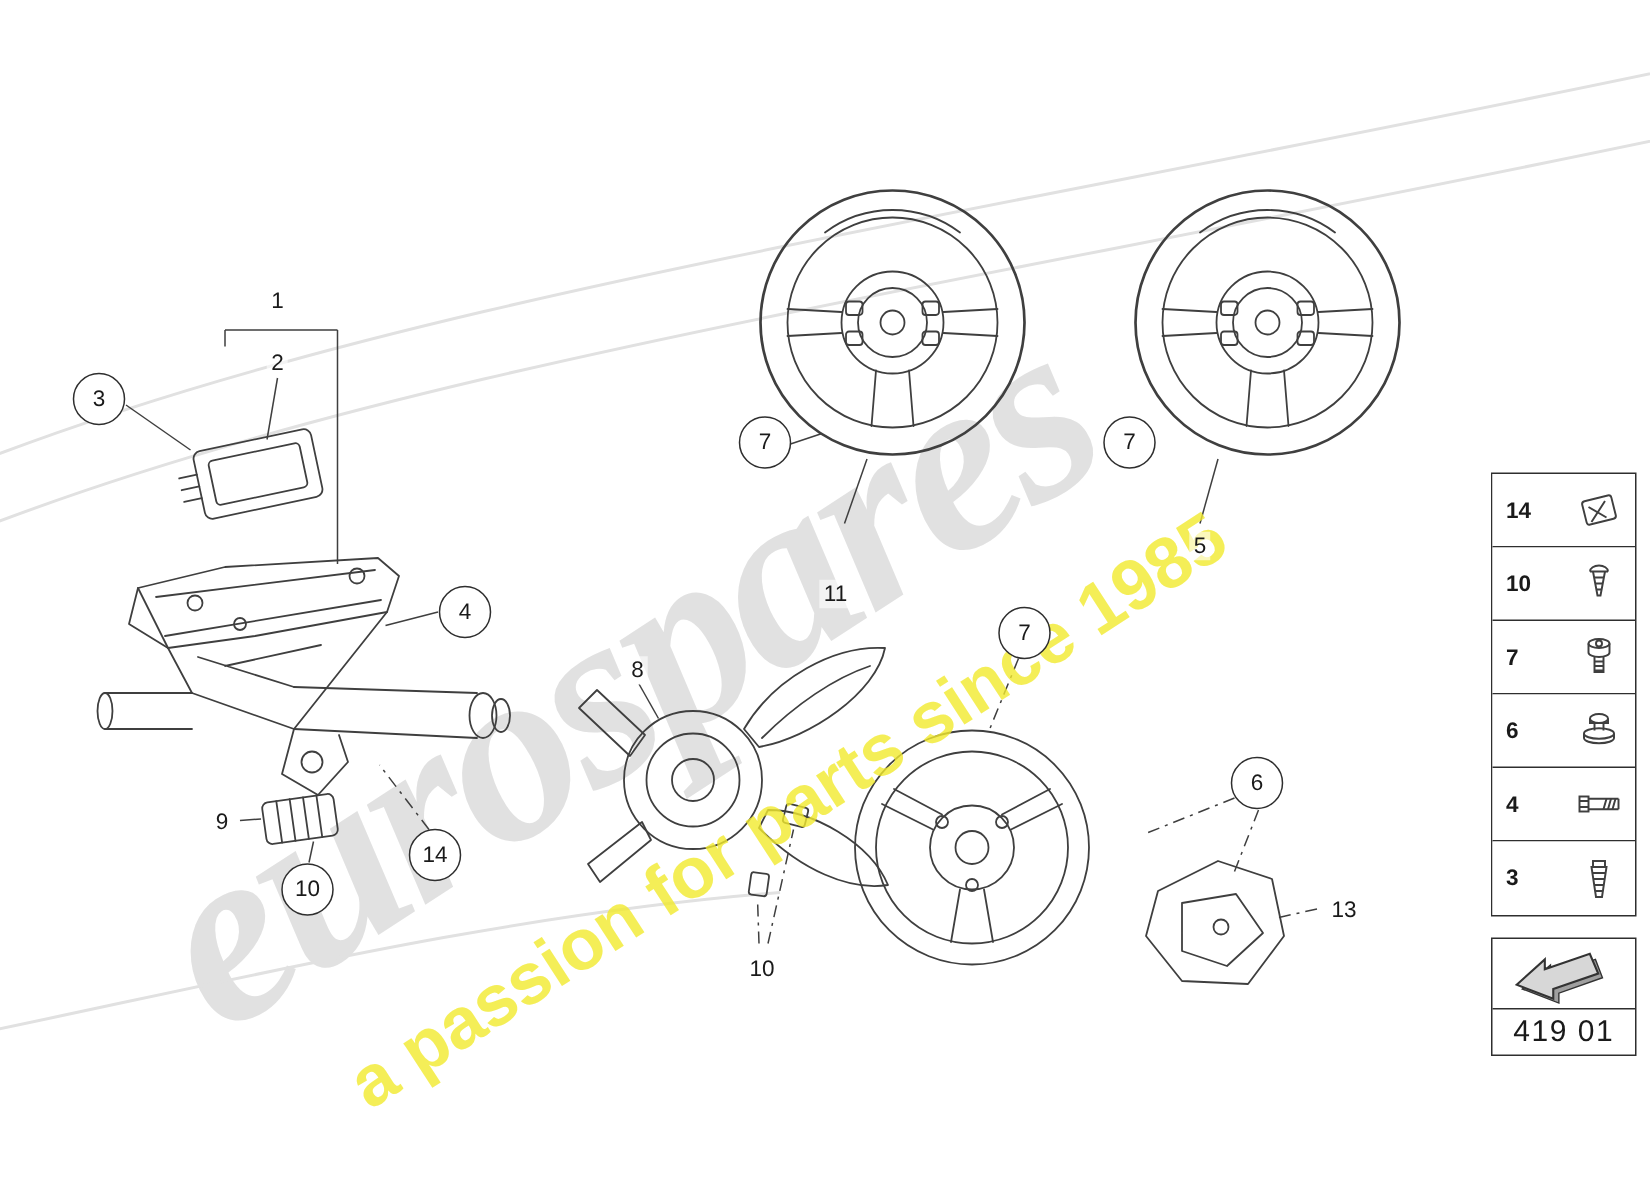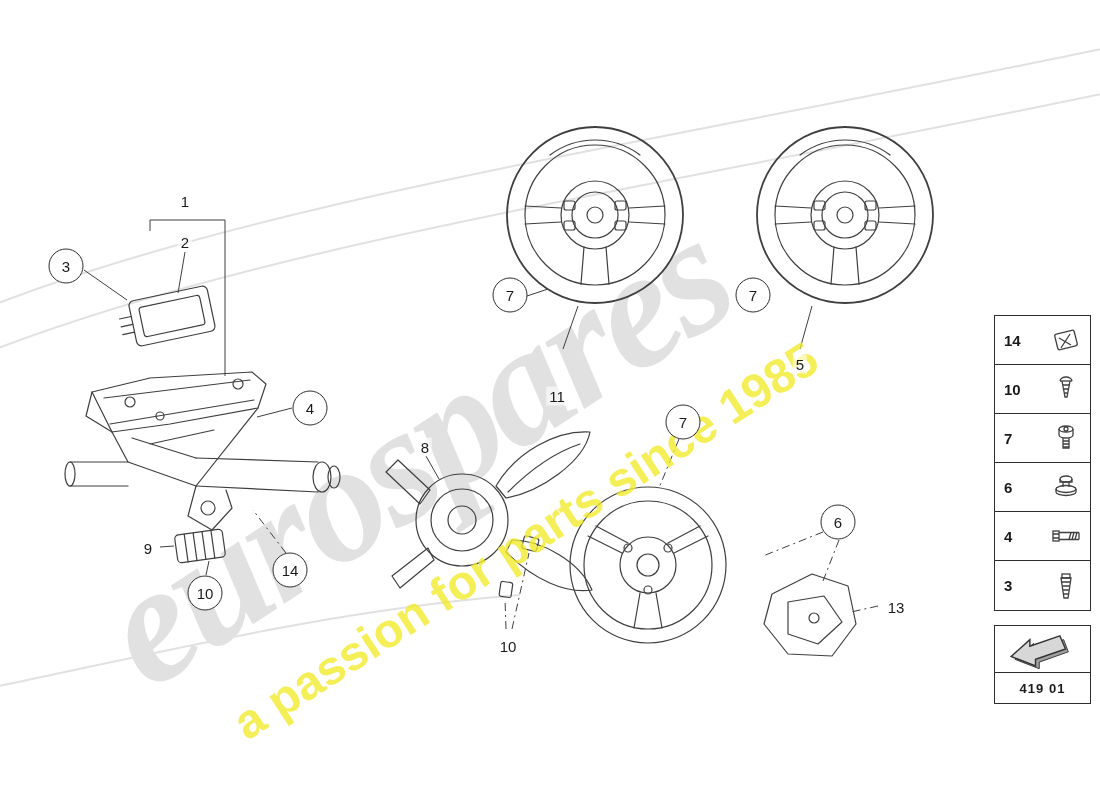--- a/index.html
+++ b/index.html
@@ -44,21 +44,21 @@
   .legend-icon { width: 38px; height: 40px; display: flex; align-items: center; justify-content: center; }
   .legend-icon svg { width: 36px; height: 36px; }
 
   .navbox {
     position: absolute; left: 994px; top: 625px; width: 97px; z-index: 5;
     border: 1.6px solid #2e2e2e; background: #fff; cursor: pointer;
   }
   .navbox-arrow { height: 46px; display: flex; align-items: center; justify-content: center; }
   .navbox-code {
     border-top: 1.6px solid #2e2e2e; height: 31px; display: flex; align-items: center; justify-content: center;
-    font-weight: bold; font-size: 13px; letter-spacing: 1px;
+    font-weight: normal; font-size: 20px; letter-spacing: 1px;
   }
 </style>
 </head>
 <body>
 
 <div class="stage">
 
   <div class="watermark-brand">eurospares</div>
 
   <svg class="diagram-svg" width="1100" height="800" viewBox="0 0 1100 800">

